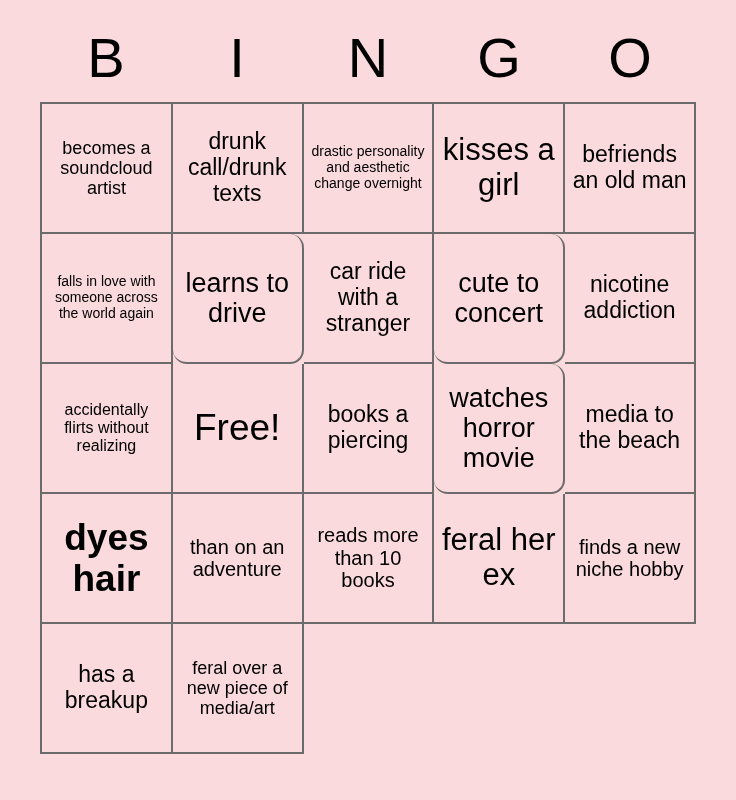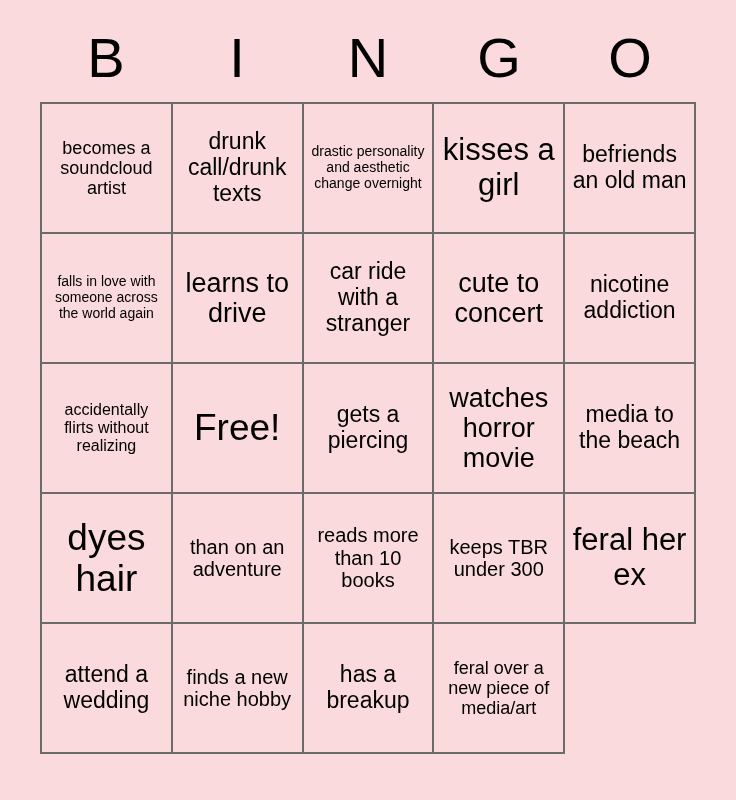--- a/index.html
+++ b/index.html
@@ -61,23 +61,23 @@
     padding: 16px 6px;
     line-height: 1.12;
     overflow: hidden;
     word-wrap: break-word;
   }
   .s13 { font-size: 14px; }
   .s15 { font-size: 16px; }
   .s17 { font-size: 18px; }
   .s19 { font-size: 20px; }
   .s22 { font-size: 23px; }
-  .s26 { font-size: 27px; }
+  .s26 { font-size: 27px; border-radius: 14px; }
   .s30 { font-size: 31px; }
-  .s36 { font-size: 37px; }
+  .s36 { font-size: 37px; font-weight: bold; }
   .free { font-size: 37px; }
 </style>
 </head>
 <body>
 
 <div class="board">
 
   <div class="header">
     <div class="header-letter">B</div>
     <div class="header-letter">I</div>
@@ -94,29 +94,27 @@
 
     <div class="cell s22">befriends an old man</div>
     <div class="cell s13">falls in love with someone across the world again</div>
     <div class="cell s26">learns to drive</div>
     <div class="cell s22">car ride with a stranger</div>
     <div class="cell s26">cute to concert</div>
 
     <div class="cell s22">nicotine addiction</div>
     <div class="cell s15">accidentally flirts without realizing</div>
     <div class="cell free">Free!</div>
-    <div class="cell s22">gets a piercing</div>
+    <div class="cell s22">books a piercing</div>
     <div class="cell s26">watches horror movie</div>
 
     <div class="cell s22">media to the beach</div>
     <div class="cell s36">dyes hair</div>
     <div class="cell s19">than on an adventure</div>
     <div class="cell s19">reads more than 10 books</div>
-    <div class="cell s19">keeps TBR under 300</div>
 
     <div class="cell s30">feral her ex</div>
-    <div class="cell s22">attend a wedding</div>
     <div class="cell s19">finds a new niche hobby</div>
     <div class="cell s22">has a breakup</div>
     <div class="cell s17">feral over a new piece of media/art</div>
   </div>
 
 </div>
 
 </body></html>

